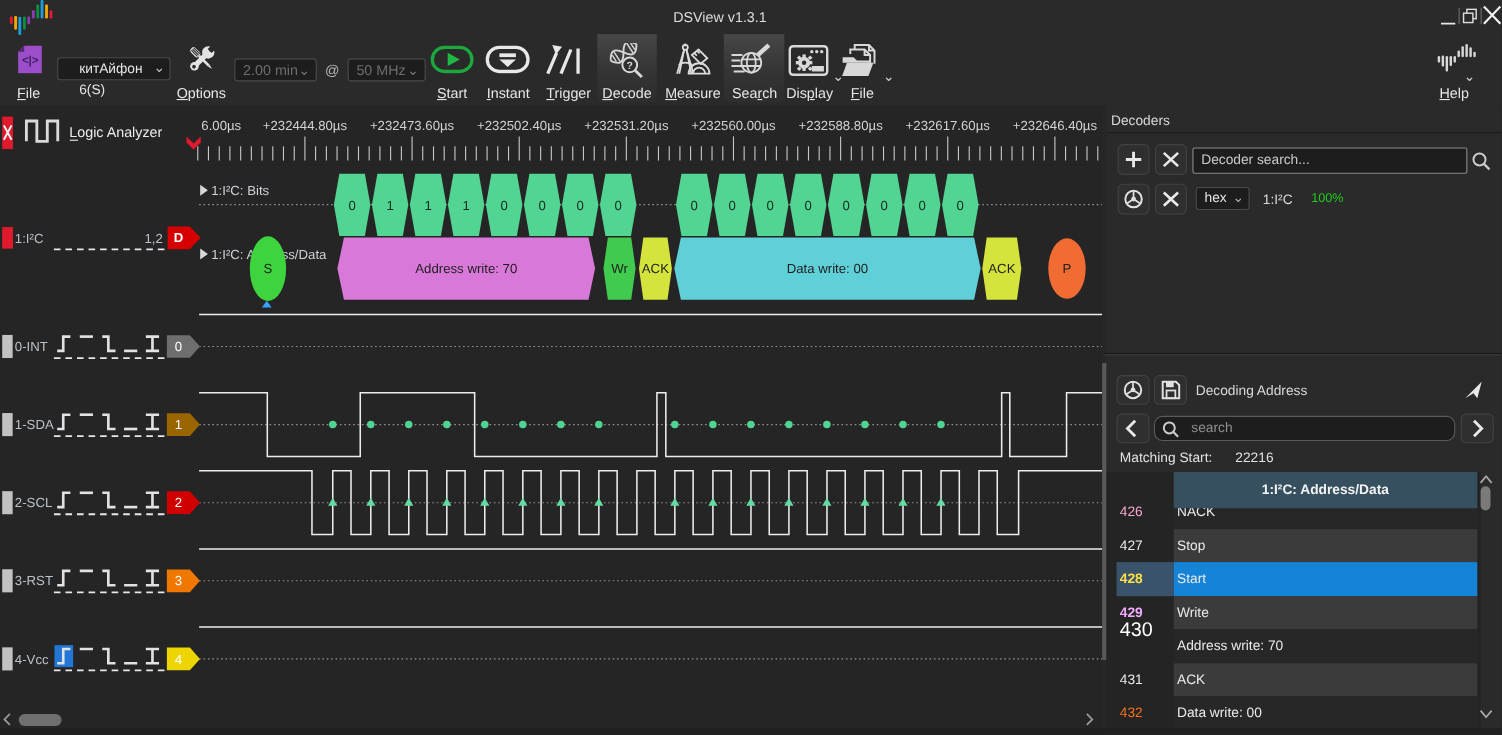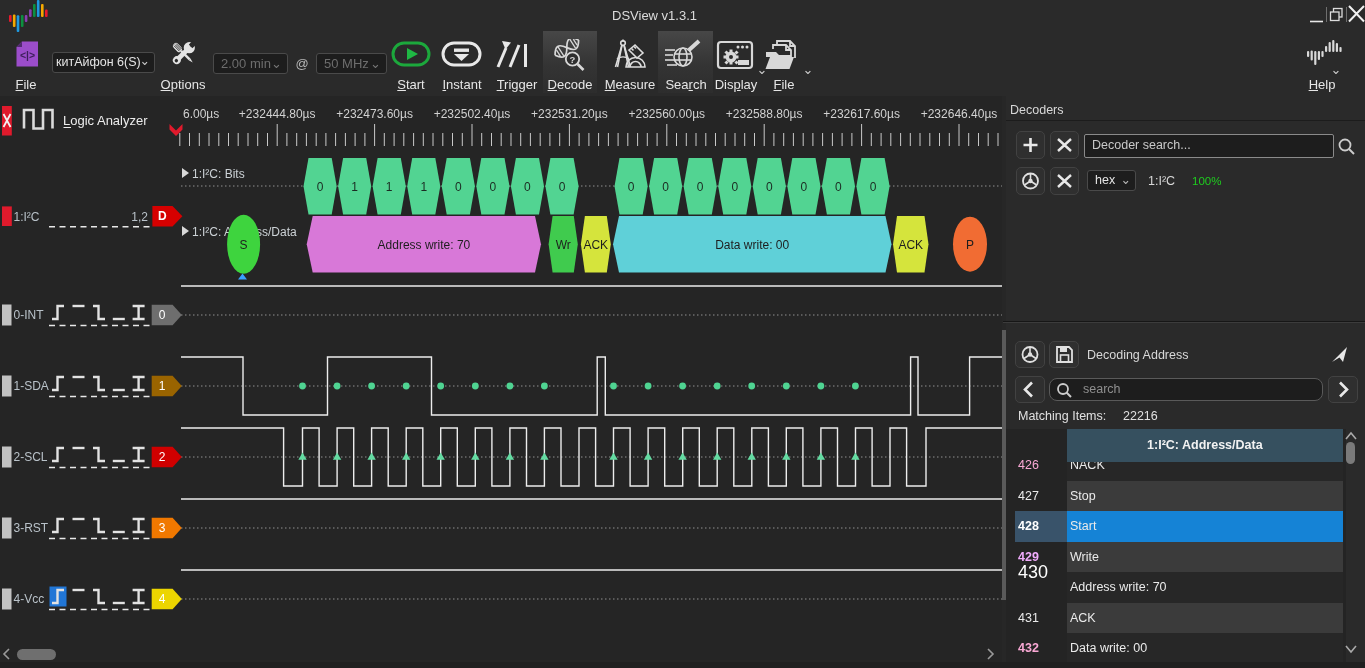--- a/index.html
+++ b/index.html
@@ -37,21 +37,21 @@
 <path d="M49,6 L64,21.5 M64,6 L49,21.5" stroke="#f0f0f0" stroke-width="2"></path>
 </svg>
 <div class="chk" style="left:543px;top:31px;width:54px;height:62px"></div>
 <div class="chk" style="left:658px;top:31px;width:55px;height:62px"></div>
 <svg class="abs" style="left:16px;top:41px" width="23" height="26" viewBox="0 0 23 26">
 <path d="M6,0.5 H22 V25.5 H0.5 V6 Z" fill="#9b4dca"></path>
 <path d="M6,0.5 L6,6 L0.5,6 Z" fill="#502a6e"></path>
 <text x="11.5" y="17.5" text-anchor="middle" font-size="10.5" font-weight="bold" fill="#3c1e5a">&lt;|&gt;</text>
 </svg>
 <div class="lbl" style="left:6px;top:77px;width:40px"><u>F</u>ile</div>
-<div class="combo" style="left:52px;top:52px;width:103px;height:21px;font-size:12.5px;padding-left:3px">китАйфон 6(S)<span style="position:absolute;right:4px;top:-1px;color:#ccc">⌄</span></div>
+<div class="combo" style="left:52px;top:52px;width:103px;height:21px;font-size:12.5px;padding-left:19px">китАйфон 6(S)<span style="position:absolute;right:4px;top:-1px;color:#ccc">⌄</span></div>
 <svg class="abs" style="left:169px;top:39px" width="29" height="29" viewBox="0 0 29 29">
 <g transform="rotate(-45 14.5 14.5)">
  <rect x="11.6" y="1" width="5.8" height="10" rx="2.4" fill="#e3e3e3"></rect>
  <line x1="13.3" y1="2.2" x2="13.3" y2="10" stroke="#2a2a2a" stroke-width="0.9"></line>
  <line x1="14.8" y1="2.2" x2="14.8" y2="10" stroke="#2a2a2a" stroke-width="0.9"></line>
  <line x1="16.3" y1="2.2" x2="16.3" y2="10" stroke="#2a2a2a" stroke-width="0.9"></line>
  <rect x="13.4" y="11" width="2.4" height="12" fill="#e3e3e3"></rect>
  <path d="M13.4,23 H15.8 L14.6,27.5 Z" fill="#e3e3e3"></path>
 </g>
 <g transform="rotate(45 14.5 14.5)">
@@ -491,44 +491,44 @@
     <div class="abs" style="left:1049px;top:378px;width:274px;height:23px;background:#1d1d1d;border:1px solid #5a5a5a;border-radius:8px"></div>
     <svg class="abs" style="left:1055px;top:381px" width="20" height="18" viewBox="0 0 20 18">
 <circle cx="8" cy="8" r="5" fill="none" stroke="#cccccc" stroke-width="1.8"></circle>
 <line x1="11.5" y1="11.5" x2="16" y2="16" stroke="#cccccc" stroke-width="2"></line>
     </svg>
     <div class="abs" style="left:1083px;top:382px;font-size:12.5px;color:#8f8f8f">search</div>
     <div class="btn" style="left:1328px;top:376px;width:30px;height:27px"></div>
     <svg class="abs" style="left:1328px;top:376px" width="30" height="27" viewBox="0 0 30 27">
 <path d="M12,6.5 L19,13.5 L12,20.5" fill="none" stroke="#e8e8e8" stroke-width="2.6"></path>
     </svg>
-    <div class="abs" style="left:1018px;top:409px;font-size:12.5px;color:#e0e0e0">Matching Items:</div>
+    <div class="abs" style="left:1018px;top:409px;font-size:12.5px;color:#e0e0e0">Matching Start:</div>
     <div class="abs" style="left:1123px;top:409px;font-size:12.5px;color:#e0e0e0">22216</div>
     <div class="abs" style="left:1006px;top:429px;width:340px;height:233px;background:#242424;overflow:hidden">
       <div class="abs" style="left:60.7px;top:21.2px;width:276.3px;height:30.5px;background:#272727"></div>
       <div class="abs" style="left:12px;top:29.2px;width:40px;font-size:12.5px;font-weight:normal;color:#f9a8d4">426</div>
       <div class="abs" style="left:64px;top:29.2px;font-size:12.5px;color:#eaeaea">NACK</div>
       <div class="abs" style="left:60.7px;top:51.7px;width:276.3px;height:30.5px;background:#3b3b3b"></div>
       <div class="abs" style="left:12px;top:59.7px;width:40px;font-size:12.5px;font-weight:normal;color:#eaeaea">427</div>
       <div class="abs" style="left:64px;top:59.7px;font-size:12.5px;color:#eaeaea">Stop</div>
       <div class="abs" style="left:9px;top:82.2px;width:51.7px;height:30.5px;background:#39536a"></div>
       <div class="abs" style="left:60.7px;top:82.2px;width:276.3px;height:30.5px;background:#1583d6"></div>
-      <div class="abs" style="left:12px;top:90.2px;width:40px;font-size:12.5px;font-weight:bold;color:#ffffff">428</div>
+      <div class="abs" style="left:12px;top:90.2px;width:40px;font-size:12.5px;font-weight:bold;color:#fde047">428</div>
       <div class="abs" style="left:64px;top:90.2px;font-size:12.5px;color:#eaeaea">Start</div>
       <div class="abs" style="left:60.7px;top:112.7px;width:276.3px;height:30.5px;background:#3b3b3b"></div>
       <div class="abs" style="left:12px;top:120.7px;width:40px;font-size:12.5px;font-weight:bold;color:#f0abfc">429</div>
       <div class="abs" style="left:64px;top:120.7px;font-size:12.5px;color:#eaeaea">Write</div>
       <div class="abs" style="left:60.7px;top:143.2px;width:276.3px;height:30.5px;background:#272727"></div>
       <div class="abs" style="left:12px;top:133px;width:40px;font-size:18px;font-weight:normal;color:#ffffff">430</div>
       <div class="abs" style="left:64px;top:151.2px;font-size:12.5px;color:#eaeaea">Address write: 70</div>
       <div class="abs" style="left:60.7px;top:173.7px;width:276.3px;height:30.5px;background:#3b3b3b"></div>
       <div class="abs" style="left:12px;top:181.7px;width:40px;font-size:12.5px;font-weight:normal;color:#eaeaea">431</div>
       <div class="abs" style="left:64px;top:181.7px;font-size:12.5px;color:#eaeaea">ACK</div>
       <div class="abs" style="left:60.7px;top:204.2px;width:276.3px;height:30.5px;background:#272727"></div>
-      <div class="abs" style="left:12px;top:212.2px;width:40px;font-size:12.5px;font-weight:bold;color:#f9a8d4">432</div>
+      <div class="abs" style="left:12px;top:212.2px;width:40px;font-size:12.5px;font-weight:normal;color:#f97316">432</div>
       <div class="abs" style="left:64px;top:212.2px;font-size:12.5px;color:#eaeaea">Data write: 00</div>
       <div class="abs" style="left:60.7px;top:0;width:276.3px;height:33px;background:#36505f"></div>
       <div class="abs" style="left:60.7px;top:9px;width:276.3px;text-align:center;font-size:12.5px;font-weight:bold;color:#f2f2f2">1:I²C: Address/Data</div>
     </div>
     <svg class="abs" style="left:1343px;top:430px" width="20" height="230" viewBox="0 0 20 230">
 <path d="M3,9 L8,3 L13,9" fill="none" stroke="#aaaaaa" stroke-width="1.6"></path>
 <rect x="3" y="12" width="9" height="22" rx="4.5" fill="#7a7a7a"></rect>
 <path d="M3,216 L8,222 L13,216" fill="none" stroke="#aaaaaa" stroke-width="1.6"></path>
 </svg>
 <div class="abs" style="left:0;top:662px;width:1365px;height:6px;background:#202020"></div>

